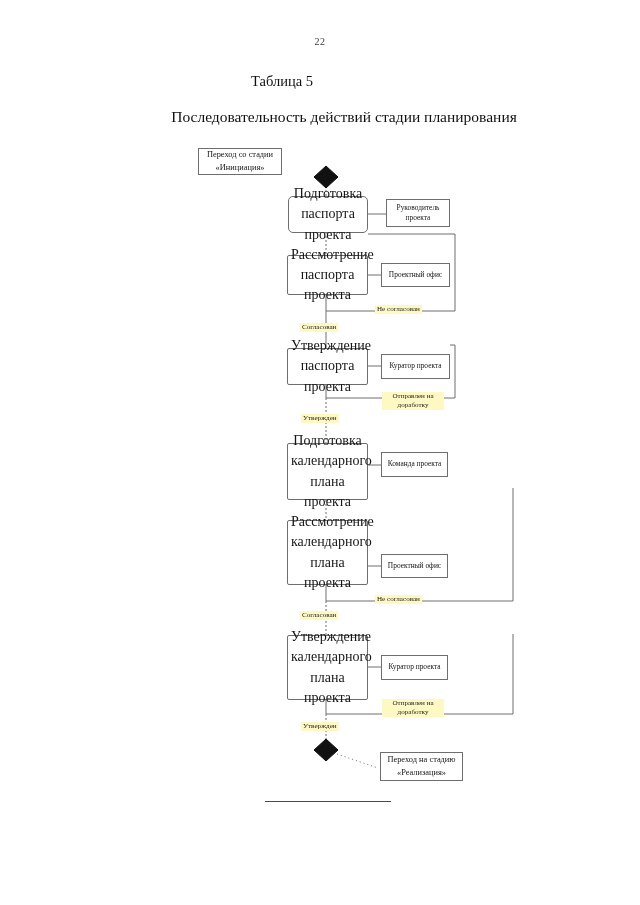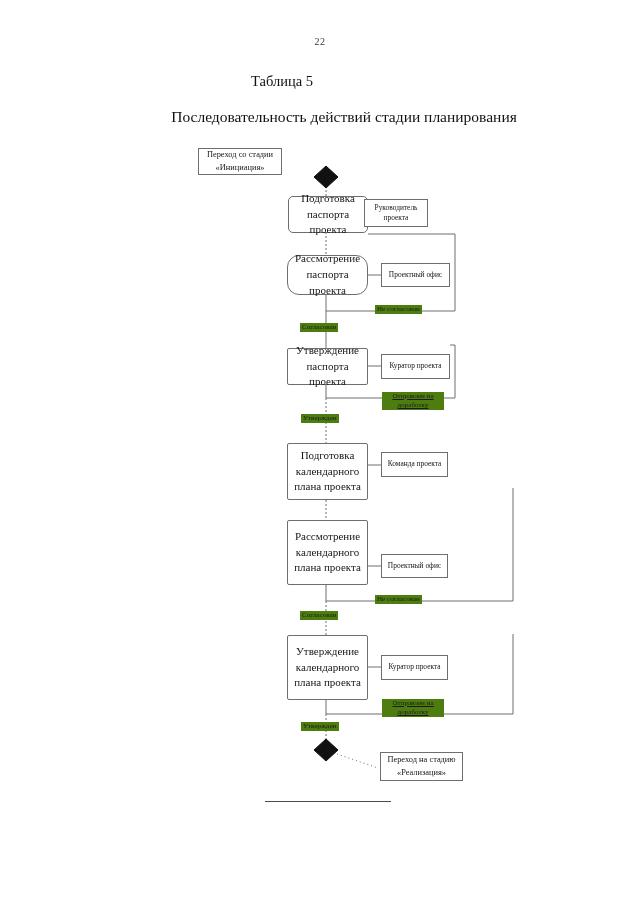--- a/index.html
+++ b/index.html
@@ -73,21 +73,21 @@
   
   .node {
     position: absolute;
     box-sizing: border-box;
     border: 1px solid #6e6e6e;
     background: #ffffff;
     display: flex;
     align-items: center;
     justify-content: center;
     text-align: center;
-    font-size: 11px;
+    font-size: 14px;
     line-height: 1.45;
     color: #161616;
     padding: 14px 3px;
     border-radius: 5px;
   }
   .node .node-text { display: block; width: 100%; }
 
   .annot {
     position: absolute;
     box-sizing: border-box;
@@ -118,24 +118,24 @@
     padding: 1px 3px;
   }
 
   .edge-label {
     position: absolute;
     font-size: 7.1px;
     color: #1b1b1b;
     white-space: nowrap;
     text-align: center;
     line-height: 1.3;
-    background: #4d7c0f;
+    background: #fef9c3;
     padding: 0 2px;
   }
-  .edge-label.two-line { white-space: normal; width: 58px; text-decoration: underline; }
+  .edge-label.two-line { white-space: normal; width: 58px; }
 
   .bottom-rule {
     position: absolute;
     left: 265px;
     top: 801px;
     width: 126px;
     height: 0;
     border-top: 1px solid #4a4a4a;
   }
 </style>
@@ -213,41 +213,41 @@
     </div>
 
     <div class="term-label" style="left:380px; top:752px; width:83px; height:29px;">
       <span class="node-text">Переход на стадию «Реализация»</span>
     </div>
 
     <div class="node" style="left:288px; top:196px; width:80px; height:37px;">
       <span class="node-text">Подготовка паспорта проекта</span>
     </div>
 
-    <div class="node" style="left:287px; top:255px; width:81px; height:40px; border-radius:12px;">
+    <div class="node" style="left:287px; top:255px; width:81px; height:40px; border-radius:2px;">
       <span class="node-text">Рассмотрение паспорта проекта</span>
     </div>
 
     <div class="node" style="left:287px; top:348px; width:81px; height:37px; border-radius:2px;">
       <span class="node-text">Утверждение паспорта проекта</span>
     </div>
 
     <div class="node" style="left:287px; top:443px; width:81px; height:57px; border-radius:2px;">
       <span class="node-text">Подготовка календарного плана проекта</span>
     </div>
 
     <div class="node" style="left:287px; top:635px; width:81px; height:65px; border-radius:2px;">
       <span class="node-text">Утверждение календарного плана проекта</span>
     </div>
 
     <div class="node" style="left:287px; top:520px; width:81px; height:65px; border-radius:2px;">
       <span class="node-text">Рассмотрение календарного плана проекта</span>
     </div>
 
-    <div class="annot" style="left:364px; top:199px; width:64px; height:28px;">
+    <div class="annot" style="left:386px; top:199px; width:64px; height:28px;">
       <span class="node-text">Руководитель проекта</span>
     </div>
 
     <div class="annot" style="left:381px; top:263px; width:69px; height:24px;">
       <span class="node-text">Проектный офис</span>
     </div>
 
     <div class="annot" style="left:381px; top:354px; width:69px; height:25px;">
       <span class="node-text">Куратор проекта</span>
     </div>

